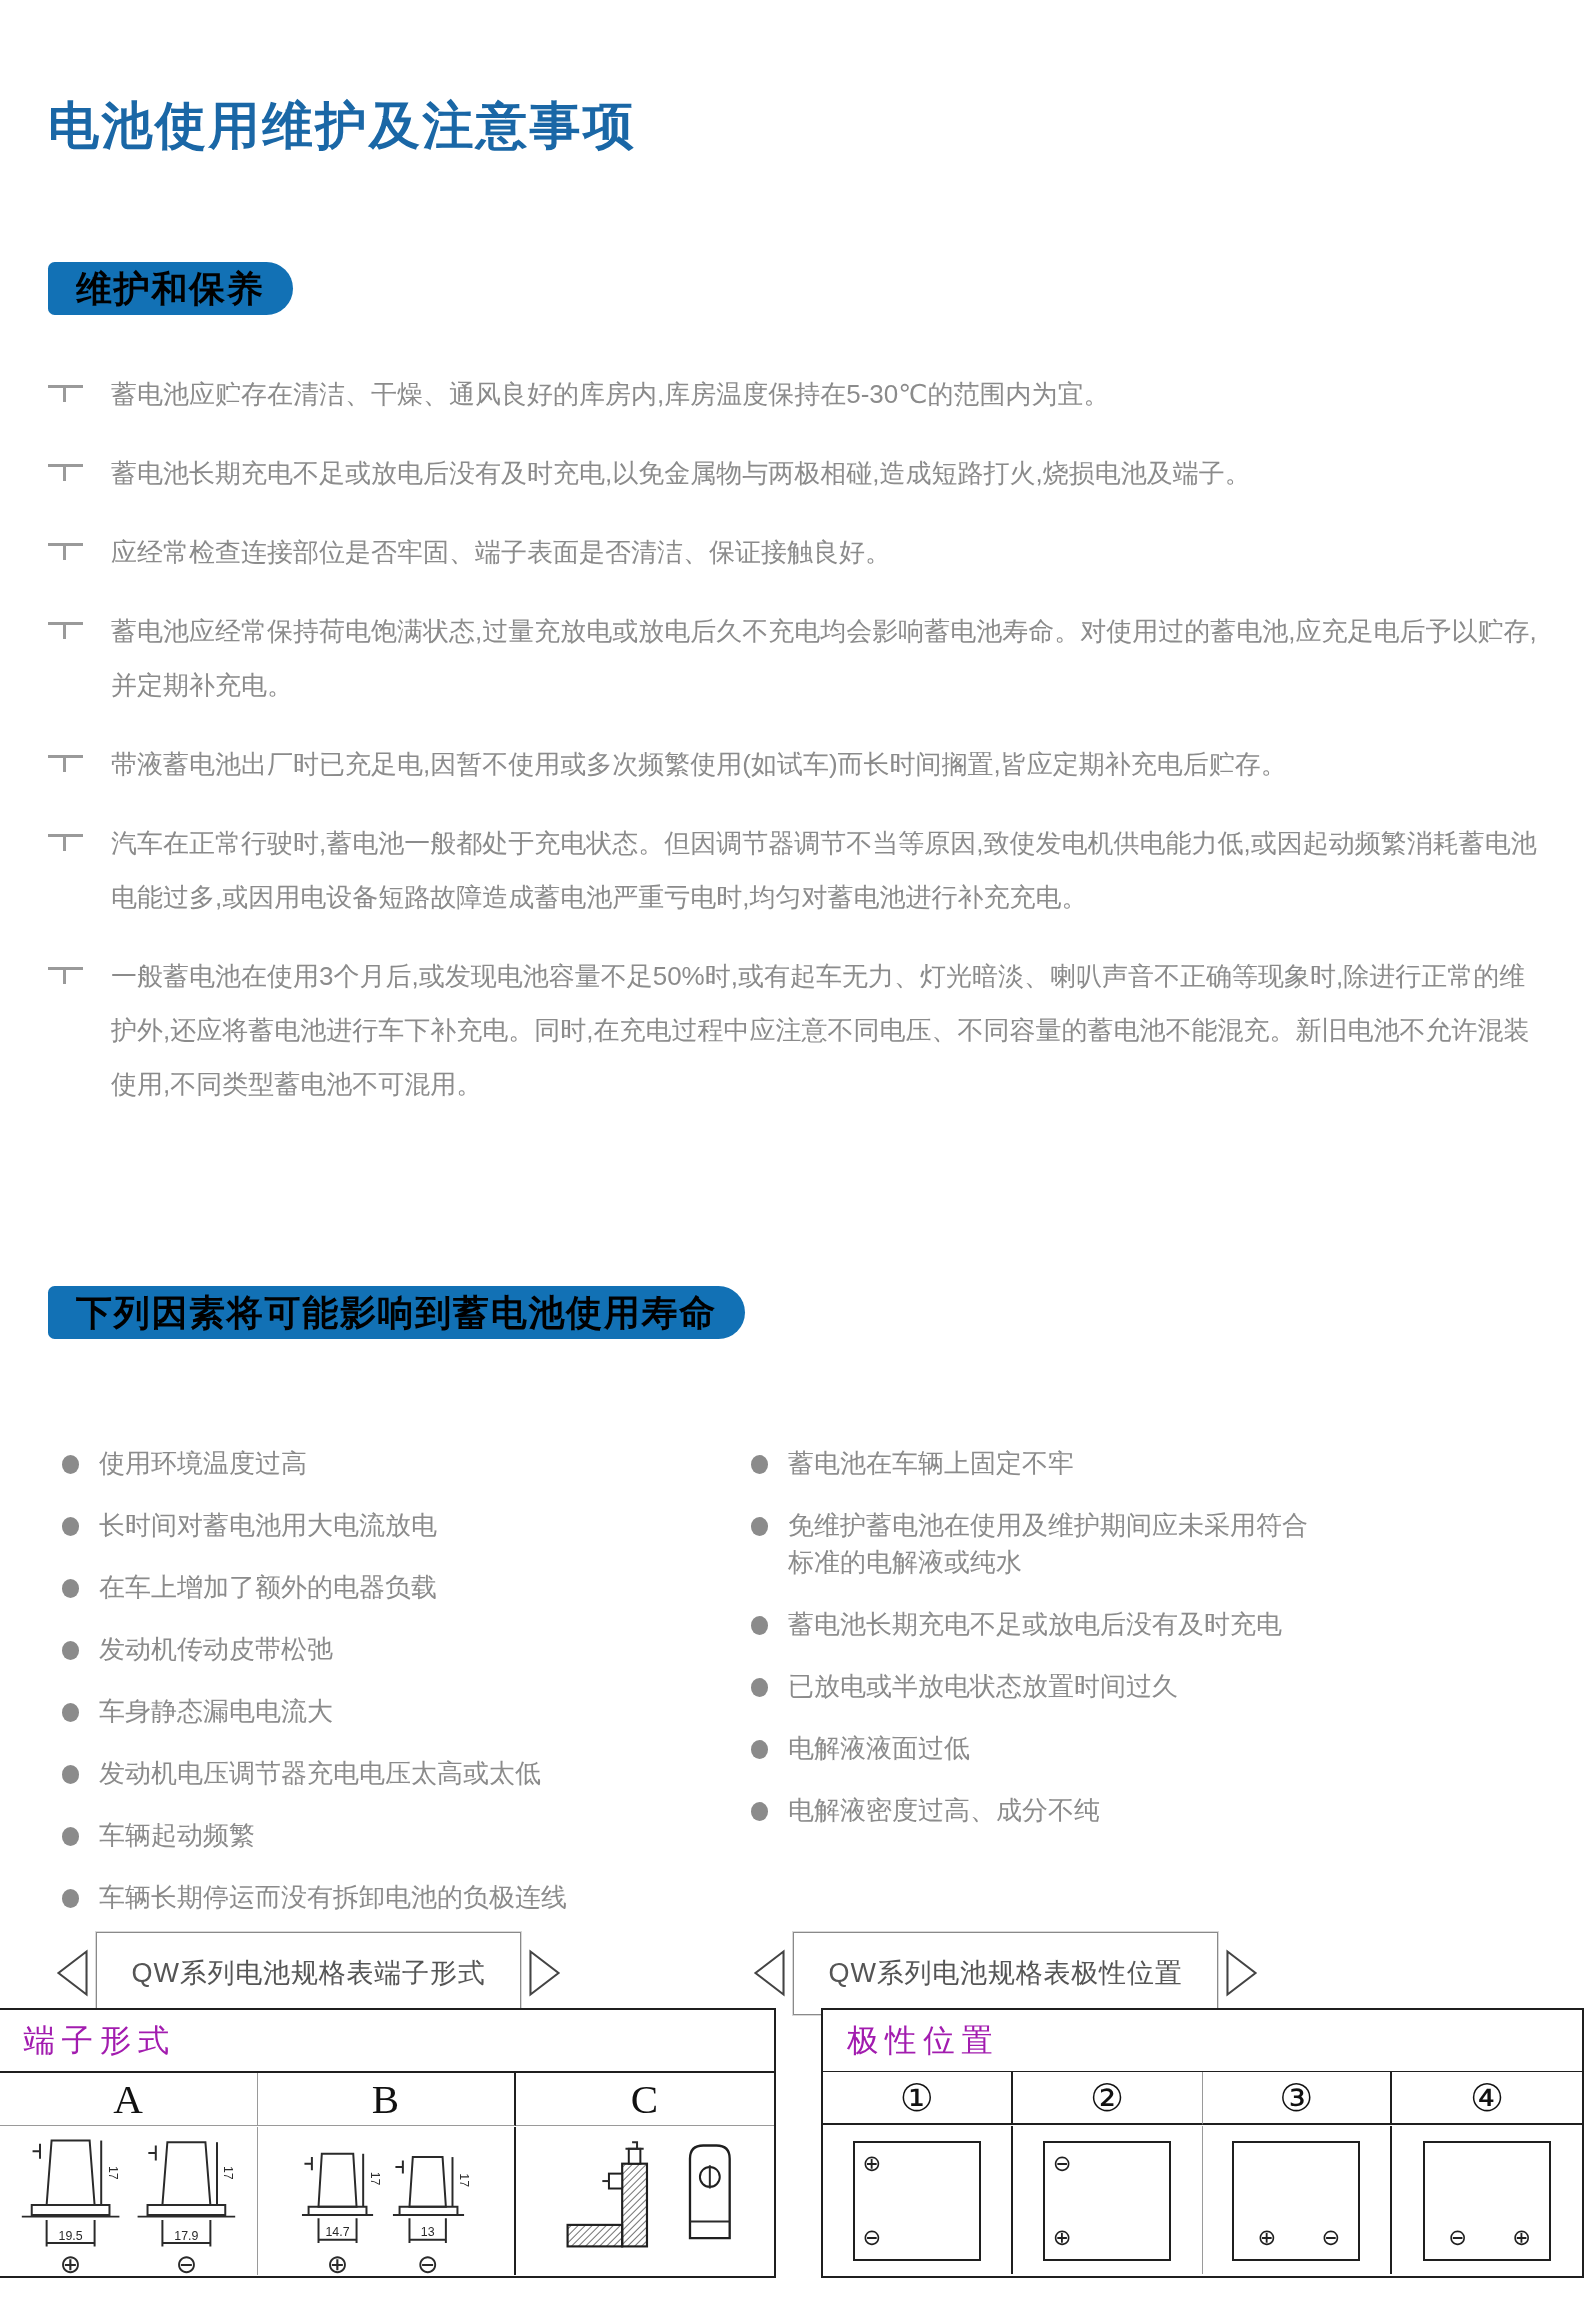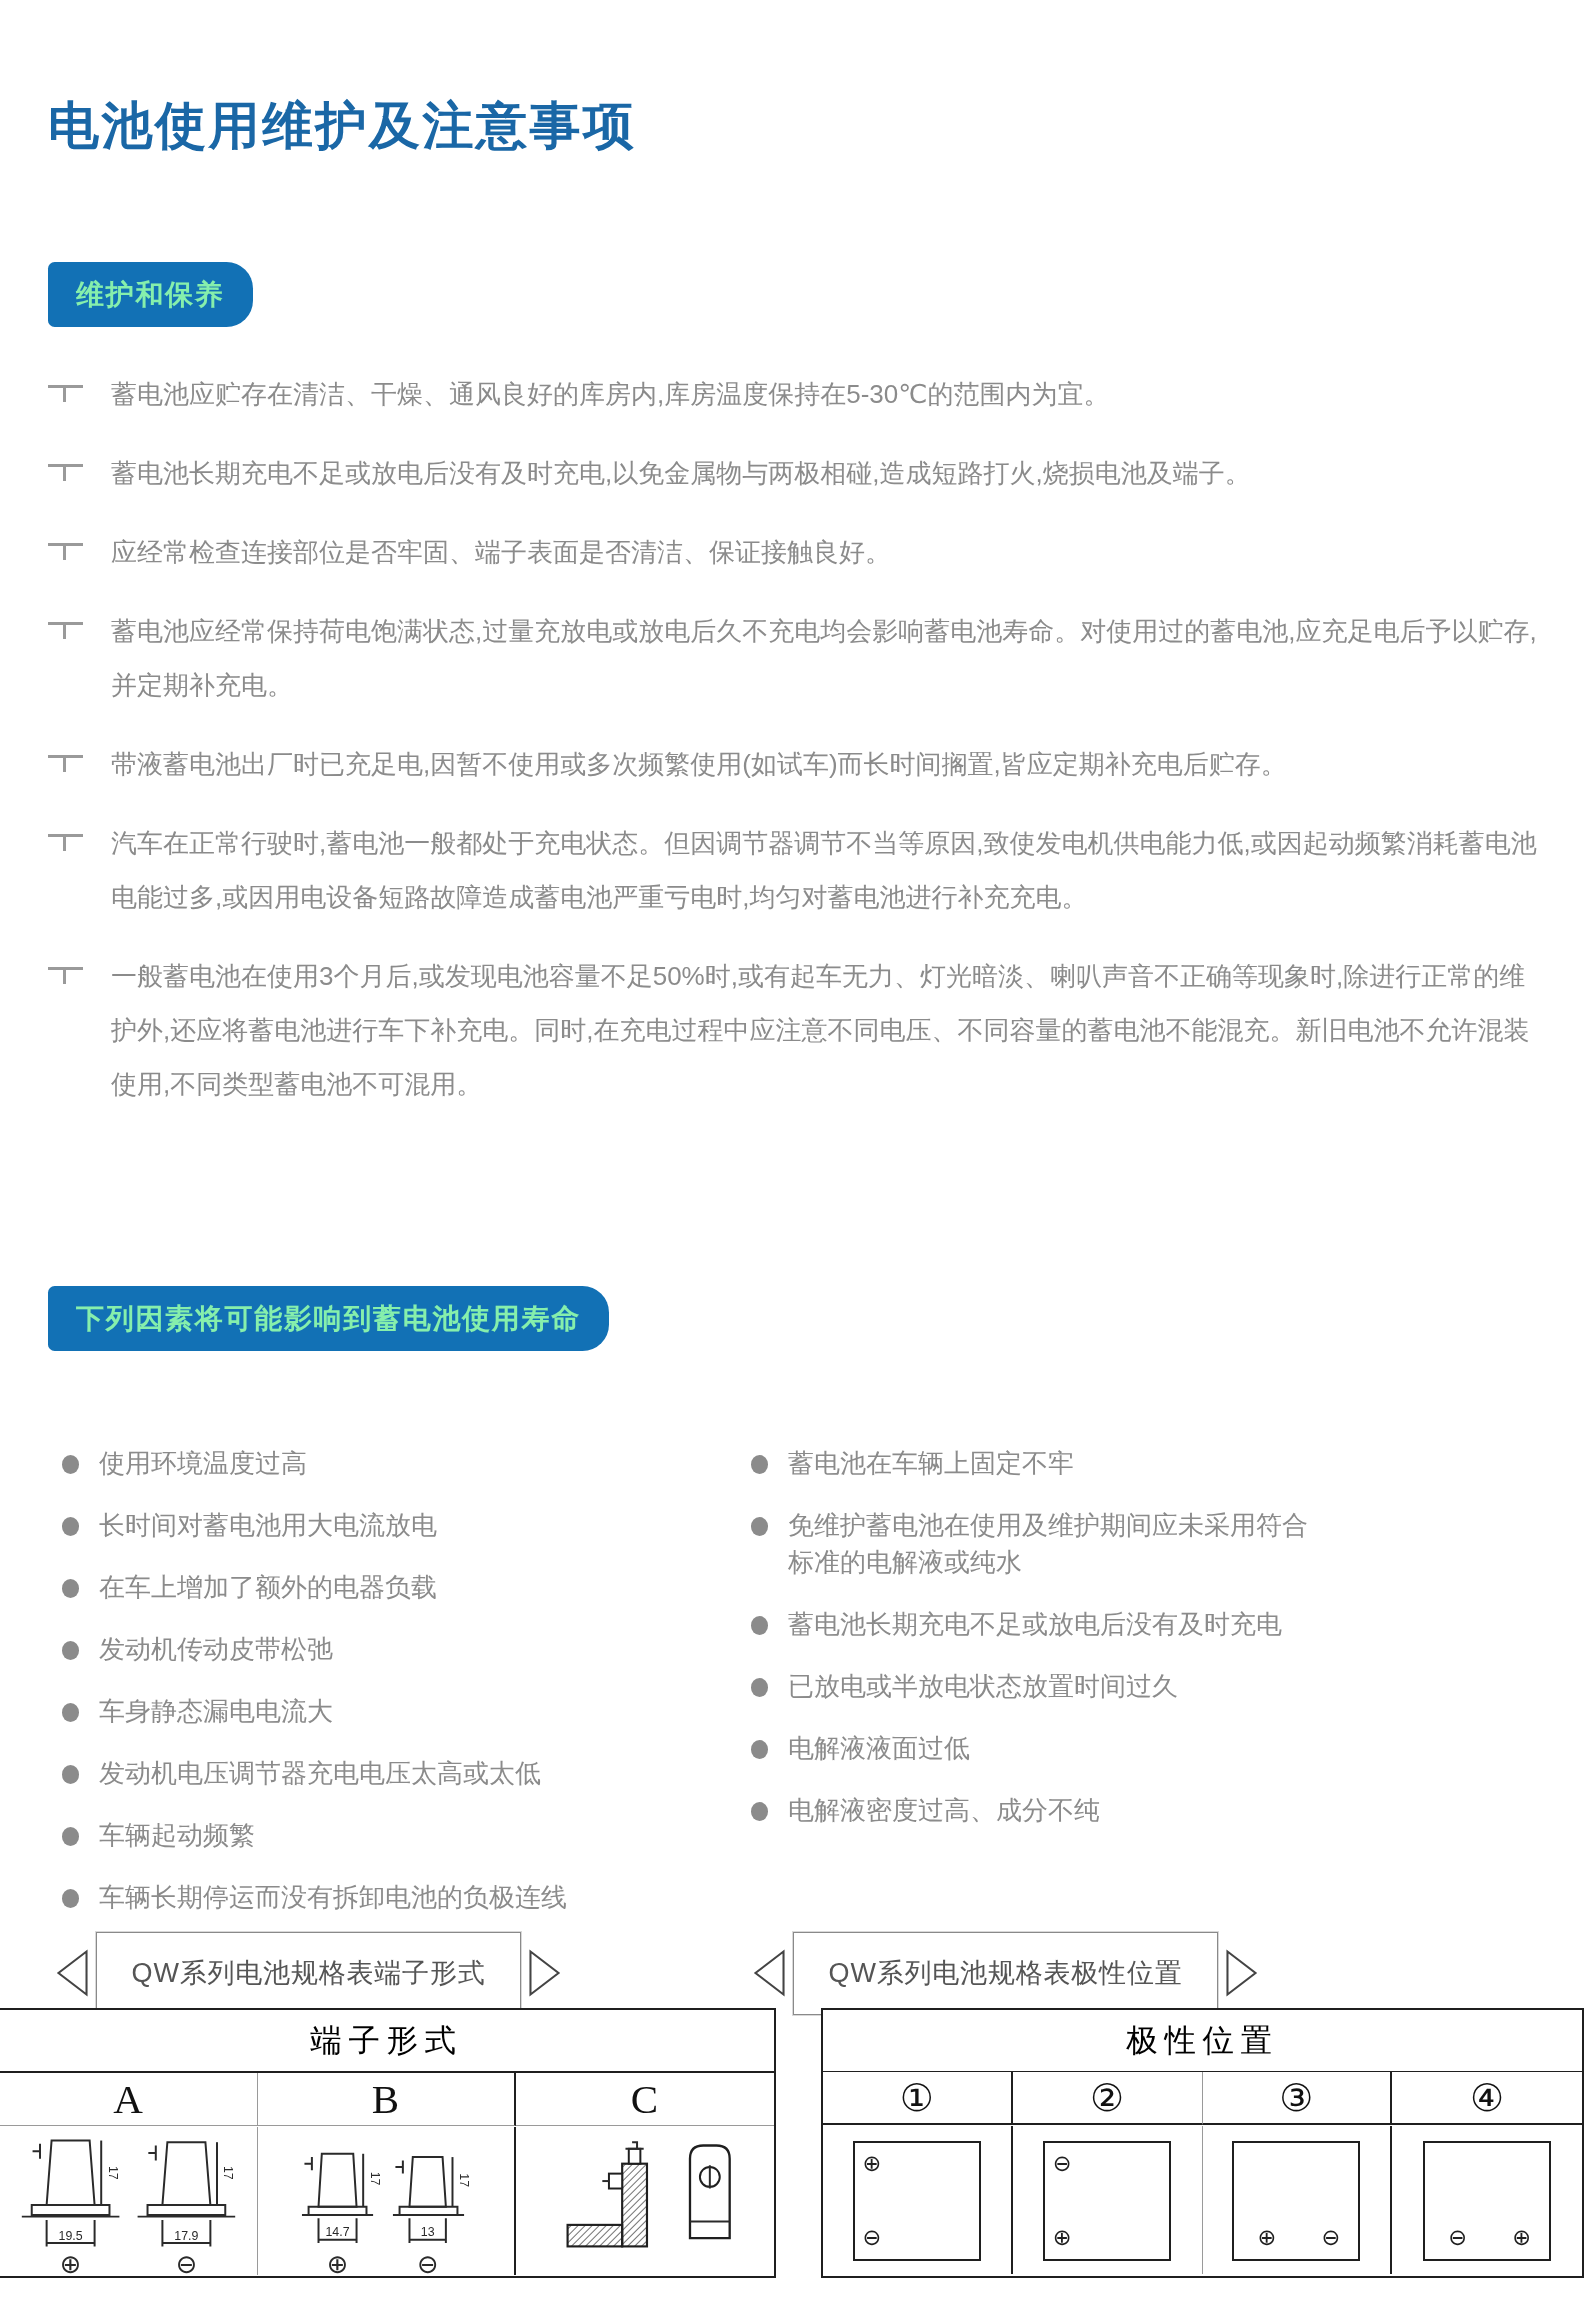--- a/index.html
+++ b/index.html
@@ -5,21 +5,21 @@
   html,body{margin:0;padding:0;background:#ffffff;}
   body{font-family:"Liberation Sans","DejaVu Sans",sans-serif;}
   .page{position:relative;width:1593px;height:2319px;background:#fff;overflow:hidden;}
 
   
   .page-title{position:absolute;left:48px;top:68px;font-size:51px;font-weight:bold;
     color:#1a67a6;letter-spacing:2.5px;line-height:1.1;font-family:Liberation Mono, monospace;}
 
   
   .badge{position:absolute;left:48px;height:53px;line-height:53px;background:#1271b5;
-    color:#86efac;font-size:28px;font-weight:bold;letter-spacing:1.7px;padding:6px 28px;
+    color:#000000;font-size:36px;font-weight:bold;letter-spacing:1.7px;padding:0 28px;
     border-radius:6.6px 26.5px 26.5px 6.6px;}
   .badge1{top:262px;}
   .badge2{top:1286px;}
 
   
   .mlist{position:absolute;left:48px;top:367px;width:1503px;}
   .mitem{position:relative;padding-left:63px;font-size:26px;line-height:54px;
     color:#8b8b8b;margin-bottom:25px;}
   .mitem::before{content:"";position:absolute;left:0;top:18px;width:35px;height:2.5px;background:#9a9a9a;}
   .mitem::after{content:"";position:absolute;left:15px;top:18px;width:2.5px;height:16.6px;background:#9a9a9a;}
@@ -40,22 +40,22 @@
   .nav-box{border:1.7px solid #8a8a8a;outline:0.8px solid #d9d9d9;height:81px;line-height:81px;
     padding:0 35px;font-size:27px;color:#555;letter-spacing:0.8px;background:#fff;white-space:nowrap;}
   .tri{width:33px;height:48px;flex:0 0 auto;}
   .tri-l{margin-right:6.6px;}
   .tri-r{margin-left:6.6px;}
 
   
   .tbl{position:absolute;top:2008px;background:#fff;border:2.5px solid #1f1f1f;box-sizing:border-box;}
   .tbl-terminal{left:-2.5px;width:778px;height:270px;}
   .tbl-polarity{left:821px;width:763px;height:270px;}
-  .tbl-title{height:61px;line-height:61px;text-align:center;font-size:31.5px;color:#000000;
-    letter-spacing:6.6px;border-bottom:2.5px solid #1f1f1f;}
+  .tbl-title{height:61px;line-height:61px;text-align:left;font-size:31.5px;color:#a21caf;
+    letter-spacing:6.6px;border-bottom:2.5px solid #1f1f1f;padding-left:24px;}
   .tbl-polarity .tbl-title{border-bottom-width:1.7px;}
   .tgrid{display:grid;grid-template-columns:1fr 1fr 1fr;height:202px;}
   .pgrid{display:grid;grid-template-columns:1fr 1fr 1fr 1fr;height:202px;}
   .cell{box-sizing:border-box;}
   .hcell{height:53px;display:flex;align-items:center;justify-content:center;
     font-family:"Liberation Serif","DejaVu Serif",serif;color:#111;
     border-bottom:0.8px solid #9a9a9a;}
   .tbl-terminal .hcell{font-size:41px;}
   .pgrid .hcell{font-size:38px;border-bottom:2.5px solid #1f1f1f;}
   .ccell{height:148px;display:flex;align-items:center;justify-content:center;}

